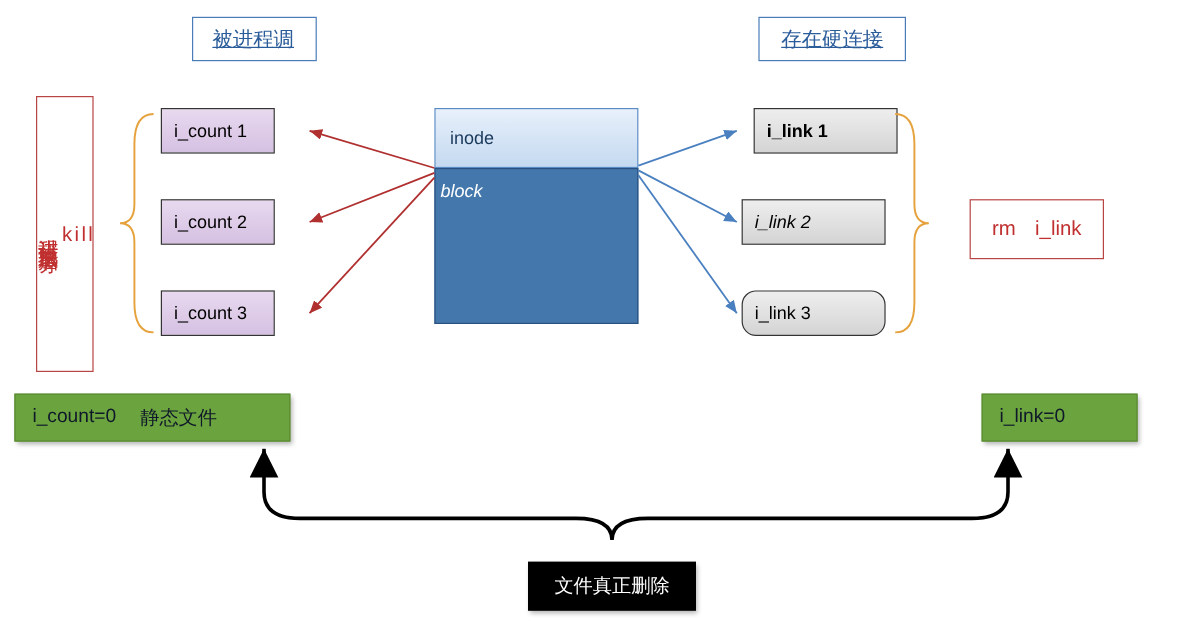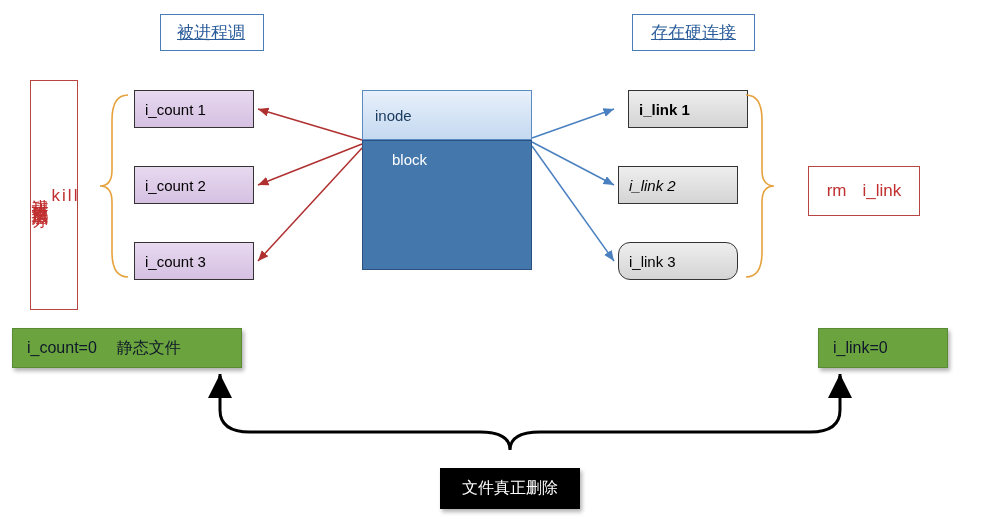--- a/index.html
+++ b/index.html
@@ -19,21 +19,21 @@
     border: 1px solid #4a7db8;
     color: #2a5c9a;
     text-decoration: underline;
     padding: 6px 18px;
     font-size: 17px;
     background: #fff;
   }
   
   
   .count-box {
-    width: 120px;
+    width: 95px;
     height: 38px;
     background: linear-gradient(to bottom, #e8d9ef 0%, #d5c0e2 100%);
     border: 1px solid #333;
     display: flex;
     align-items: center;
     padding-left: 10px;
     font-size: 15px;
     color: #000;
   }
   
@@ -62,23 +62,24 @@
     font-size: 15px;
     color: #1a3a5c;
   }
   .block-box {
     width: 170px;
     height: 130px;
     background: #4478ac;
     border: 1px solid #2a5080;
     display: flex;
     align-items: flex-start;
-    padding: 10px 29px;
+    padding: 10px 4px;
     font-size: 15px;
     color: #fff;
+    font-style: italic;
   }
   
   
   .red-box {
     border: 1px solid #b84444;
     color: #c03030;
     background: #fff;
     font-size: 17px;
   }
   .red-box.left {

